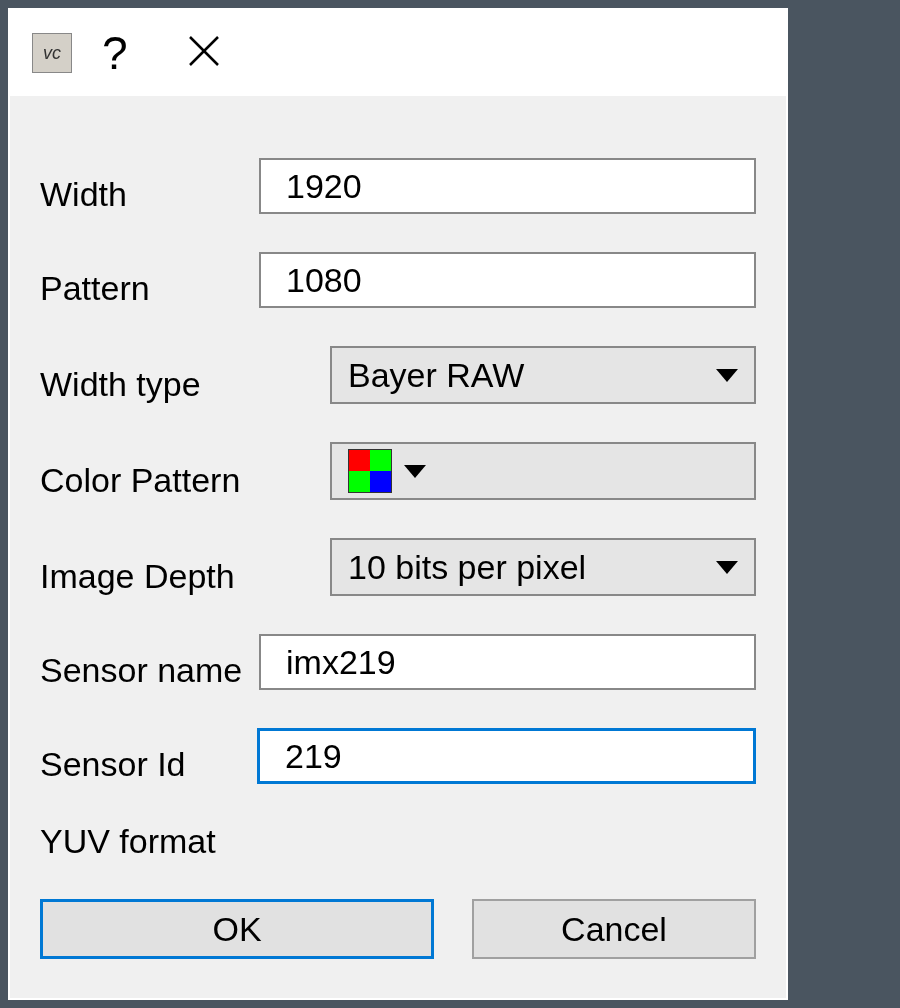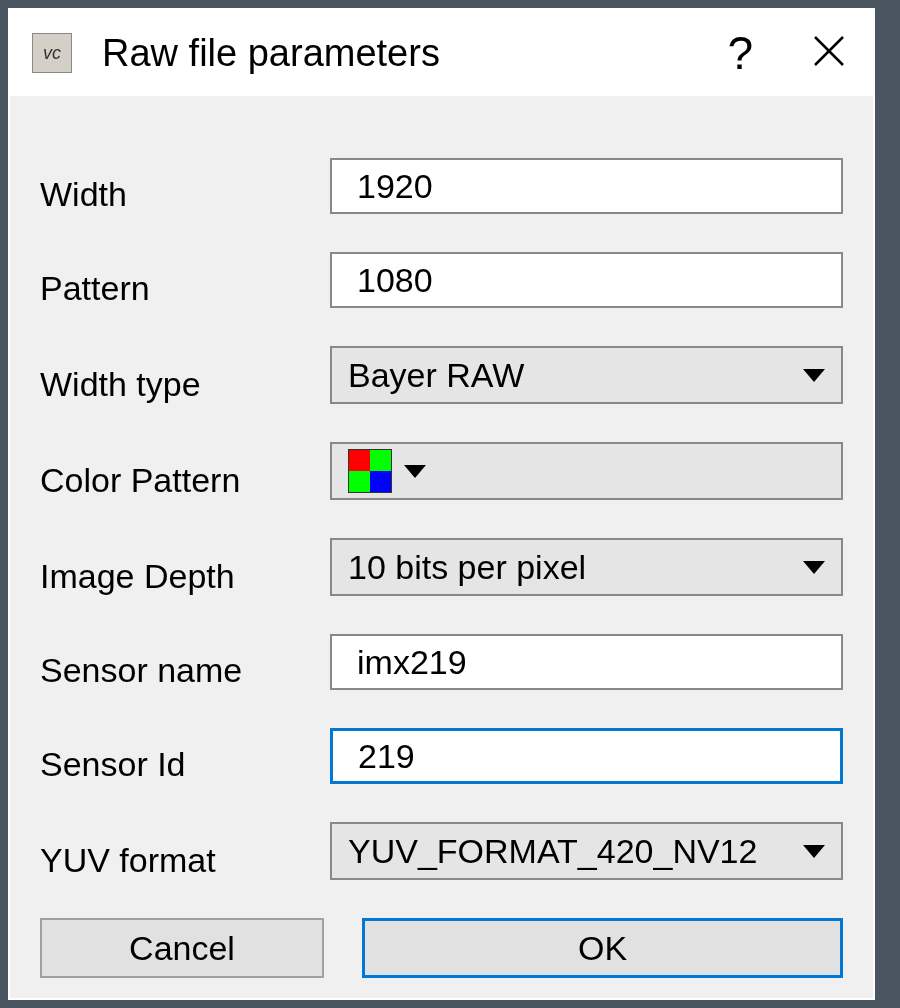--- a/index.html
+++ b/index.html
@@ -11,21 +11,21 @@
       font-family: "Segoe UI", Tahoma, Arial, sans-serif;
       background: #4a5560;
       width: 900px;
       height: 1008px;
       overflow: hidden;
     }
     .dialog {
       position: absolute;
       top: 8px;
       left: 8px;
-      width: 867px;
+      width: 780px;
       height: 992px;
       background: #f0f0f0;
       border: 2px solid #ffffff;
     }
     .titlebar {
       height: 86px;
       background: #ffffff;
       display: flex;
       align-items: center;
       padding: 0 8px 0 22px;
@@ -154,21 +154,20 @@
       flex: 1;
       border: 3px solid #0078d4;
     }
   </style>
 </head>
 <body>
 
 <div class="dialog">
   <div class="titlebar">
     <div class="app-icon">vc</div>
-    <div class="title-text">Raw file parameters</div>
     <div class="titlebar-buttons">
       <div class="help-btn">?</div>
       <div class="close-btn">
         <svg width="32" height="32" viewBox="0 0 32 32">
           <line x1="2" y1="2" x2="30" y2="30" stroke="#000" stroke-width="2.5"></line>
           <line x1="30" y1="2" x2="2" y2="30" stroke="#000" stroke-width="2.5"></line>
         </svg>
       </div>
     </div>
   </div>
@@ -219,25 +218,21 @@
       <input class="text-input" value="imx219" style="">
     </div>
 
     <div class="form-row">
       <div class="form-label">Sensor Id</div>
       <input class="text-input focused" value="219" style="">
     </div>
 
     <div class="form-row">
       <div class="form-label">YUV format</div>
-      <div class="select-box">
-        <div class="select-text">YUV_FORMAT_420_NV12</div>
-        <div class="select-arrow"></div>
-      </div>
     </div>
 
     <div class="button-row">
+      <button class="btn btn-ok">OK</button>
       <button class="btn btn-cancel">Cancel</button>
-      <button class="btn btn-ok">OK</button>
     </div>
 
   </div>
 </div>
 
 </body></html>

